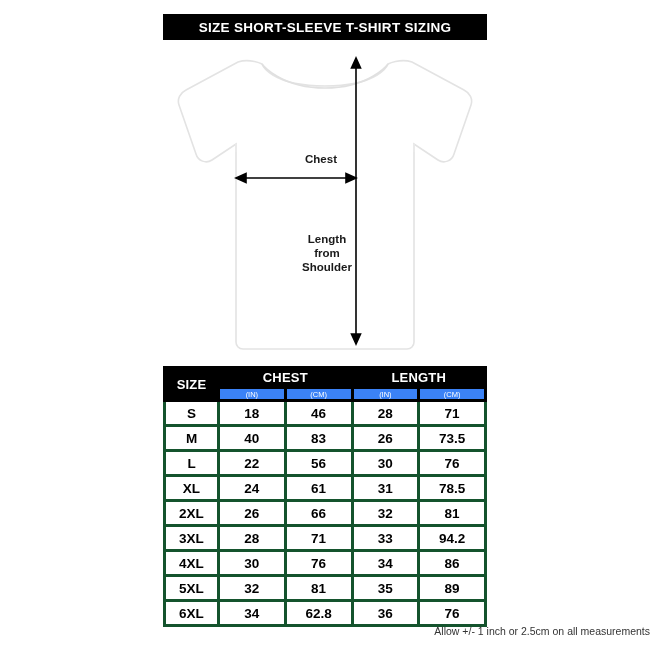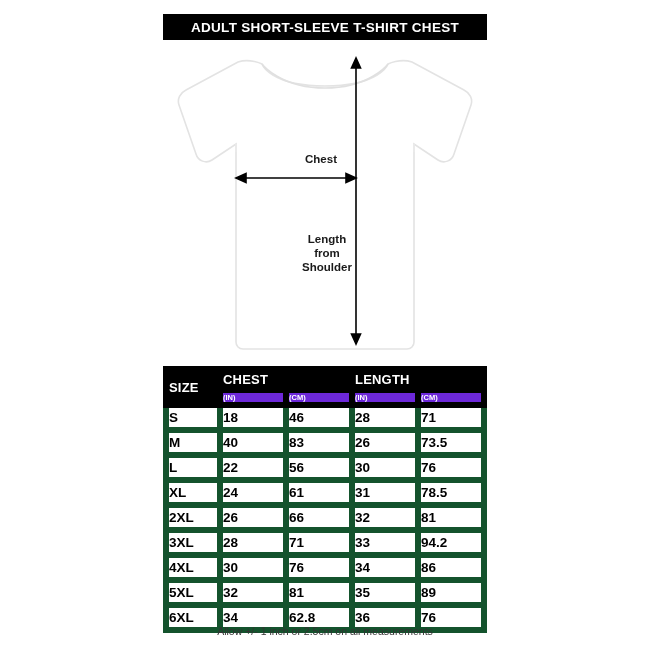--- a/index.html
+++ b/index.html
@@ -63,68 +63,68 @@
   
   #size-table {
     position: absolute;
     left: 163px;
     top: 366px;
     width: 324px;
     border-collapse: collapse;
     table-layout: fixed;
   }
   #size-table td, #size-table th {
-    border: 6px solid #14532d;
-    text-align: left;
+    border: 3px solid #14532d;
+    text-align: center;
     padding: 0;
     font-weight: bold;
   }
   #size-table thead tr.head-main th {
     background: #000000;
     color: #ffffff;
     font-size: 13px;
     height: 20px;
     border-color: #000000;
     letter-spacing: 0.2px;
   }
   #size-table thead tr.head-sub th {
-    background: #6d28d9;
+    background: #3b82f6;
     color: #ffffff;
     font-size: 7.5px;
     height: 13px;
     border-color: #000000;
-    font-weight: bold;
+    font-weight: normal;
   }
   #size-table tbody td {
     height: 25px;
     font-size: 13.5px;
     color: #000000;
     background: #ffffff;
   }
   .col-size { width: 54px; }
   .col-num  { width: 67.5px; }
 
   
   #footnote {
     position: absolute;
     left: 0;
     top: 625px;
     width: 650px;
-    text-align: center;
+    text-align: right;
     font-size: 10.5px;
     color: #333333;
   }
 </style>
 </head>
 <body>
 
 <div id="page">
 
   <div id="title-bar">
-    <span class="title-text">ADULT SHORT-SLEEVE T-SHIRT CHEST</span>
+    <span class="title-text">SIZE SHORT-SLEEVE T-SHIRT SIZING</span>
   </div>
 
   <div id="shirt-area">
     <svg id="shirt-svg" width="650" height="322" viewBox="0 0 650 322">
 
       <path d="M262,22
                C262,22 250,16 238,20
                L186,48
                C180,51 177,57 179,63
                L196,112

